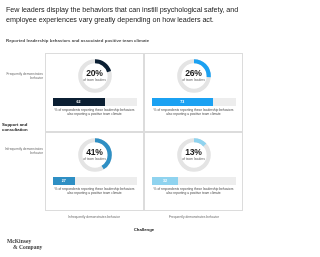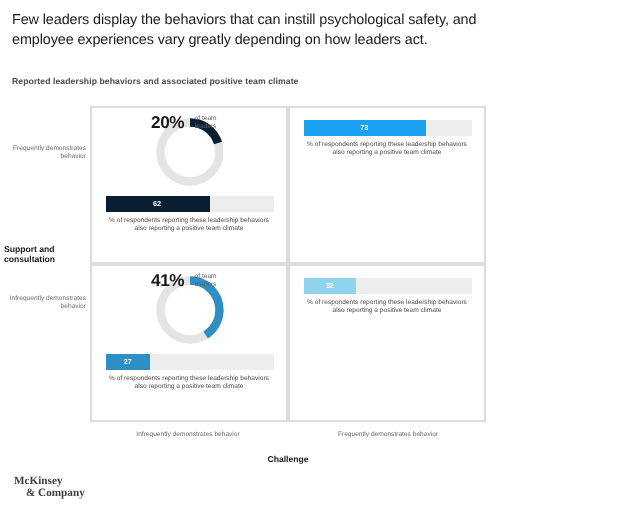--- a/index.html
+++ b/index.html
@@ -38,21 +38,21 @@
 
   .qinner{
     position:absolute;left:0;right:0;top:0;bottom:0;
     display:flex;flex-direction:column;align-items:center;
     padding-top:3px;box-sizing:border-box;
   }
   .donutwrap{position:relative;width:38px;height:38px;}
   .donutwrap svg{display:block;width:38px;height:38px;}
   .donutlabel{
     position:absolute;left:0;right:0;top:0;bottom:0;
-    display:flex;flex-direction:row;justify-content:center;
+    display:flex;flex-direction:column;align-items:center;justify-content:center;
   }
   .pct{font-size:8.6px;font-weight:600;color:#1a1a1a;line-height:9px;letter-spacing:-0.2px;}
   .pctsub{font-size:3.3px;line-height:4.1px;color:#5e5e5e;text-align:center;font-weight:400;}
 
   .barwrap{
     position:relative;width:84px;height:7.5px;margin-top:3px;
     background:#ededed;
   }
   .barfill{position:absolute;left:0;top:0;bottom:0;}
   .barval{
@@ -117,20 +117,30 @@
       <div class="barwrap">
         <div class="barfill" style="width: 62%; background: rgb(11, 31, 51);"></div>
         <div class="barval" style="left: 0px; width: 62%; color: rgb(255, 255, 255);">62</div>
       </div>
       <div class="barcaption">% of respondents reporting these leadership behaviors also reporting a positive team climate</div>
     </div>
   </div>
 
   <div class="quad q-tr">
     <div class="qinner">
+      <div class="donutwrap">
+        <svg viewBox="0 0 40 40">
+          <circle cx="20" cy="20" r="15.5" fill="none" stroke="#e4e4e4" stroke-width="4.4"></circle>
+          <circle class="arc" cx="20" cy="20" r="15.5" fill="none" stroke="#1ba1f2" stroke-width="4.4" stroke-linecap="butt" transform="rotate(-90 20 20)" stroke-dasharray="25.32 72.07"></circle>
+        </svg>
+        <div class="donutlabel">
+          <div class="pct">26%</div>
+          <div class="pctsub">of team leaders</div>
+        </div>
+      </div>
       <div class="barwrap">
         <div class="barfill" style="width: 73%; background: rgb(27, 161, 242);"></div>
         <div class="barval" style="left: 0px; width: 73%; color: rgb(255, 255, 255);">73</div>
       </div>
       <div class="barcaption">% of respondents reporting these leadership behaviors also reporting a positive team climate</div>
     </div>
   </div>
 
   <div class="quad q-bl">
     <div class="qinner">
@@ -147,20 +157,30 @@
       <div class="barwrap">
         <div class="barfill" style="width: 27%; background: rgb(46, 143, 196);"></div>
         <div class="barval" style="left: 0px; width: 27%; color: rgb(255, 255, 255);">27</div>
       </div>
       <div class="barcaption">% of respondents reporting these leadership behaviors also reporting a positive team climate</div>
     </div>
   </div>
 
   <div class="quad q-br">
     <div class="qinner">
+      <div class="donutwrap">
+        <svg viewBox="0 0 40 40">
+          <circle cx="20" cy="20" r="15.5" fill="none" stroke="#e4e4e4" stroke-width="4.4"></circle>
+          <circle class="arc" cx="20" cy="20" r="15.5" fill="none" stroke="#8fd3ef" stroke-width="4.4" stroke-linecap="butt" transform="rotate(-90 20 20)" stroke-dasharray="12.66 84.73"></circle>
+        </svg>
+        <div class="donutlabel">
+          <div class="pct">13%</div>
+          <div class="pctsub">of team leaders</div>
+        </div>
+      </div>
       <div class="barwrap">
         <div class="barfill" style="width: 32%; background: rgb(143, 211, 239);"></div>
         <div class="barval" style="left: 0px; width: 32%; color: rgb(255, 255, 255);">32</div>
       </div>
       <div class="barcaption">% of respondents reporting these leadership behaviors also reporting a positive team climate</div>
     </div>
   </div>
 
 </div>
 

